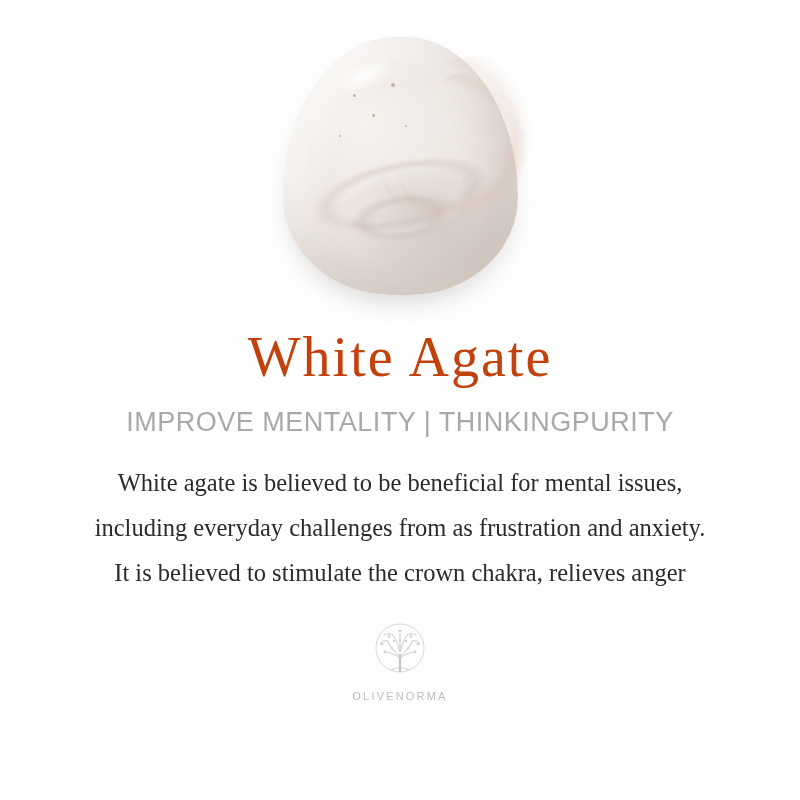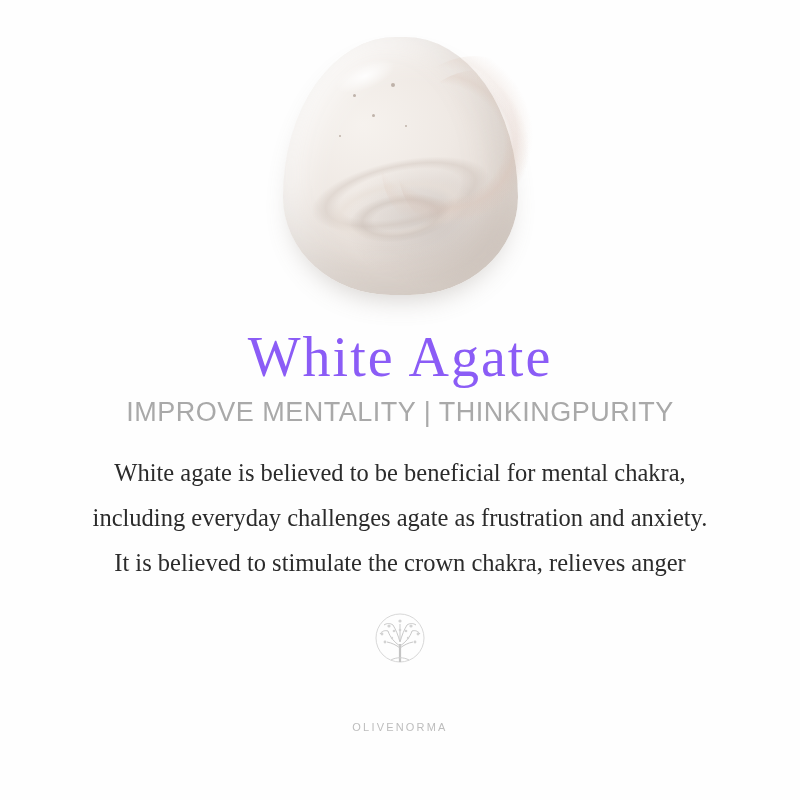--- a/index.html
+++ b/index.html
@@ -88,27 +88,27 @@
     background: radial-gradient(ellipse at 50% 50%, rgba(255,255,255,0.92) 0%, rgba(255,255,255,0) 72%);
     transform: rotate(-22deg);
   }
 
   
   .title {
     margin-top: 8px;
     font-family: "Liberation Serif", serif;
     font-size: 56px;
     letter-spacing: 2px;
-    color: #8b5cf6;
+    color: #c2410c;
     text-align: center;
     line-height: 1.05;
   }
   .title .gap { display: inline-block; width: 14px; }
   .subtitle {
-    margin-top: 10px;
+    margin-top: 20px;
     font-family: "Liberation Sans", sans-serif;
     font-size: 27px;
     letter-spacing: 0.5px;
     color: #a9a9a9;
     text-align: right;
   }
   .desc {
     margin-top: 22px;
     width: 760px;
     text-align: center;
@@ -118,21 +118,20 @@
     line-height: 1.85;
   }
   .desc .line { display: block; white-space: nowrap; }
 
   
   .logo {
     margin-top: 18px;
     display: flex;
     flex-direction: column;
     align-items: center;
-    gap: 41px;
   }
   .logo svg { display: block; }
   .logo-word {
     margin-top: 2px;
     font-family: "Liberation Sans", sans-serif;
     font-size: 11px;
     letter-spacing: 2.2px;
     color: #bdbdbd;
   }
 </style>
@@ -157,22 +156,22 @@
     </div>
   </div>
 
   <div class="title">
     <span>White</span><span class="gap"></span><span>Agate</span>
   </div>
 
   <div class="subtitle">IMPROVE MENTALITY | THINKINGPURITY</div>
 
   <div class="desc">
-    <span class="line">White agate is believed to be beneficial for mental chakra,</span>
-    <span class="line">including everyday challenges agate as frustration and anxiety.</span>
+    <span class="line">White agate is believed to be beneficial for mental issues,</span>
+    <span class="line">including everyday challenges from as frustration and anxiety.</span>
     <span class="line">It is believed to stimulate the crown chakra, relieves anger</span>
   </div>
 
   <div class="logo">
     <span>
       <svg width="74" height="74" viewBox="0 0 74 74" aria-hidden="true">
         <g stroke="#c9c9c9" fill="none" stroke-width="1">
           <circle cx="37" cy="34" r="24" stroke="#d8d8d8"></circle>
           <path d="M37 58 L37 40" stroke="#c4c4c4" stroke-width="2.2"></path>
           <path d="M37 42 C31 38 27 33 25 27 M37 42 C43 38 47 33 49 27"></path>

